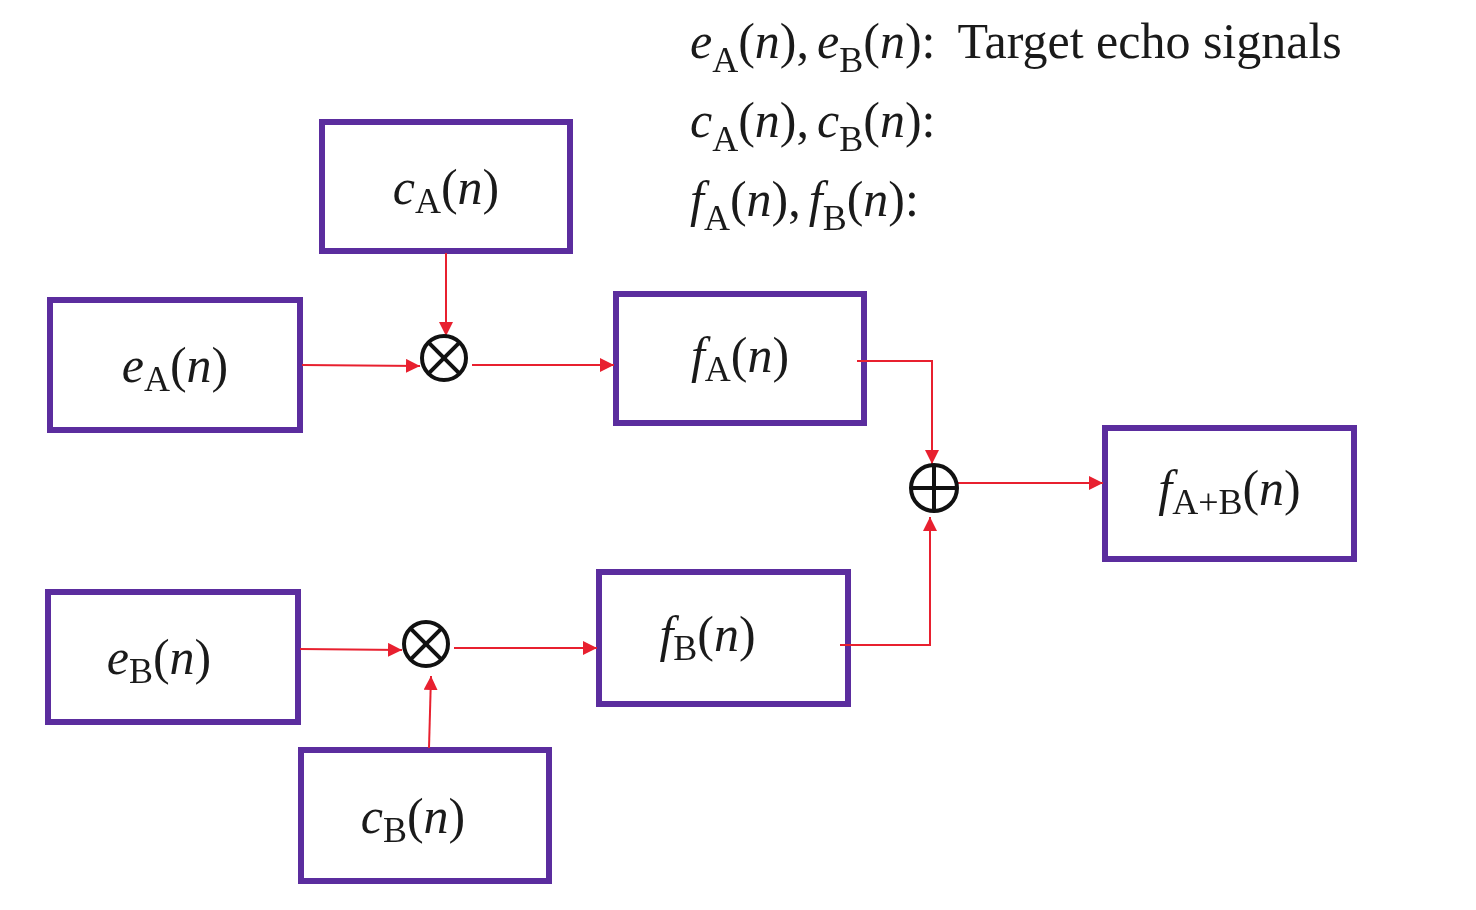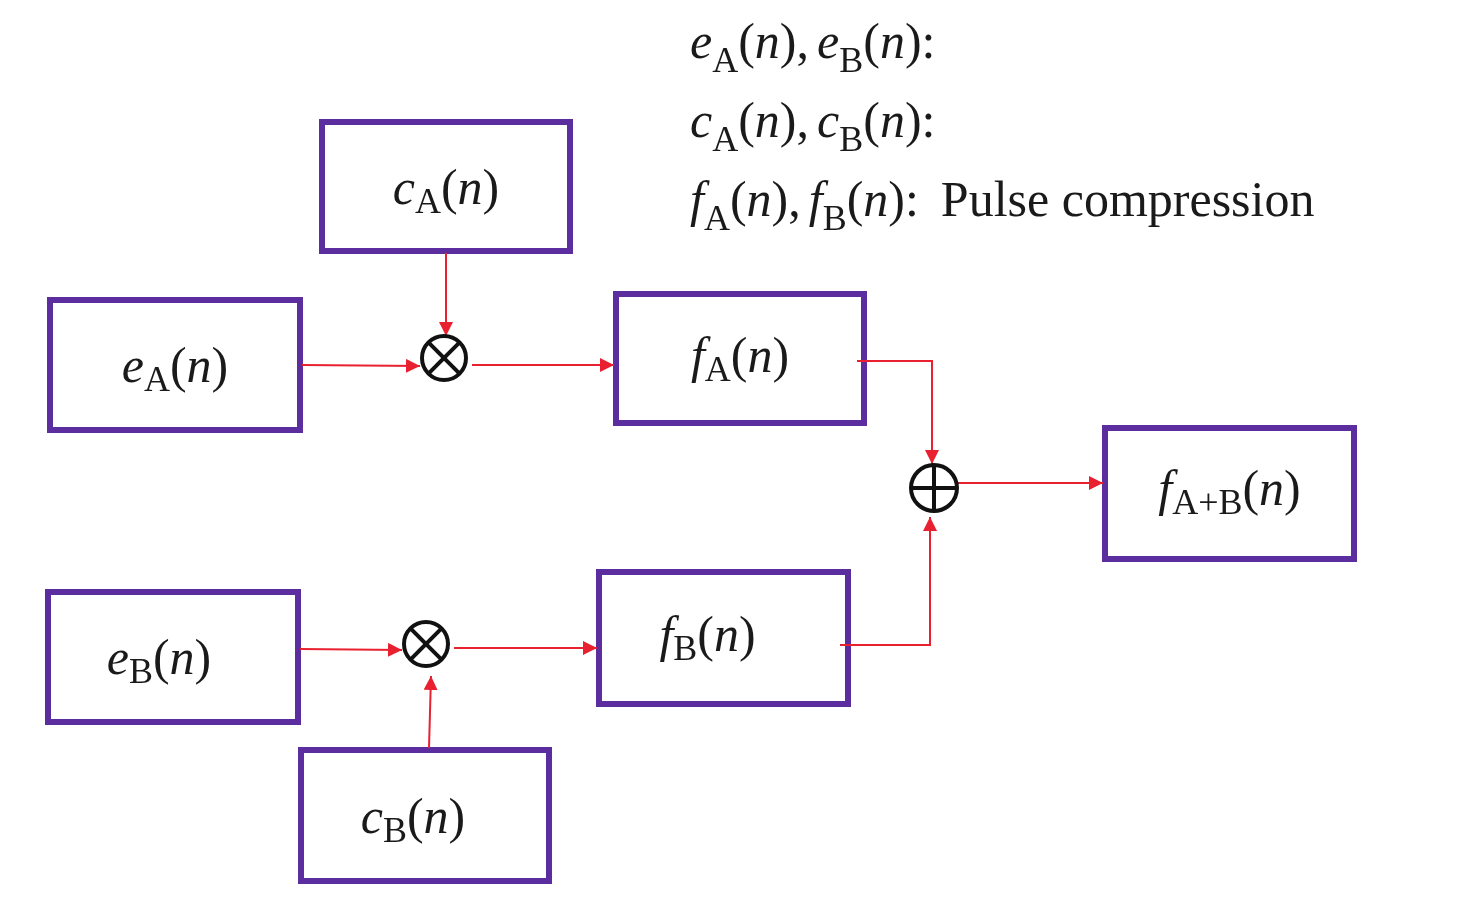--- a/index.html
+++ b/index.html
@@ -121,20 +121,21 @@
       <span>(</span>
       <span class="arg">n</span>
       <span>)</span>
       <span class="sep">,</span>
     <span class="sym">e</span>
       <span class="sub">B</span>
       <span>(</span>
       <span class="arg">n</span>
       <span>)</span>
       <span>:</span>
+    <span class="desc">Target echo signals</span>
   </div>
   <div class="legend-row">
     <span class="sym">c</span>
       <span class="sub">A</span>
       <span>(</span>
       <span class="arg">n</span>
       <span>)</span>
       <span class="sep">,</span>
     <span class="sym">c</span>
       <span class="sub">B</span>
@@ -149,21 +150,20 @@
       <span>(</span>
       <span class="arg">n</span>
       <span>)</span>
       <span class="sep">,</span>
     <span class="sym">f</span>
       <span class="sub">B</span>
       <span>(</span>
       <span class="arg">n</span>
       <span>)</span>
       <span>:</span>
-    <span class="desc">Pulse compression</span>
   </div>
 </div>
 
 <style>
   .box { fill: #ffffff; stroke: #5b2d9e; stroke-width: 6; }
   .wire { fill: none; stroke: #e8202f; stroke-width: 2; }
   .op { fill: none; stroke: #111111; stroke-width: 4; }
 </style>
 
 </body></html>

